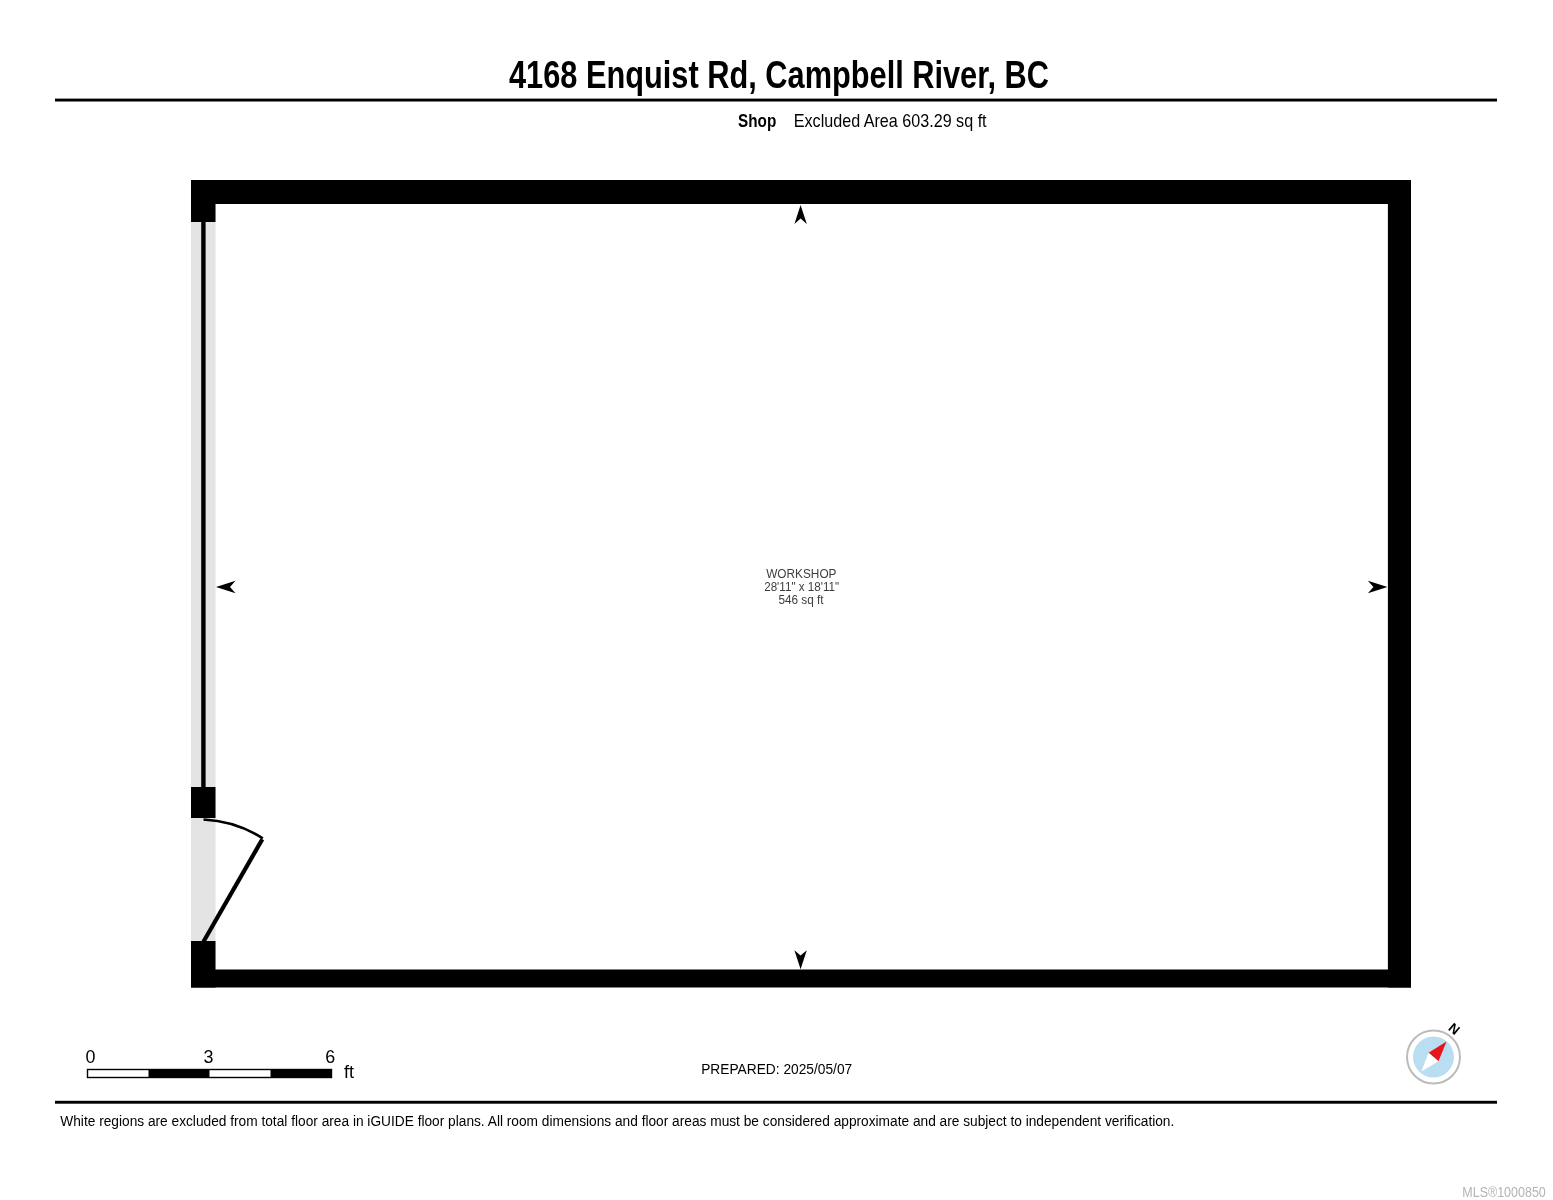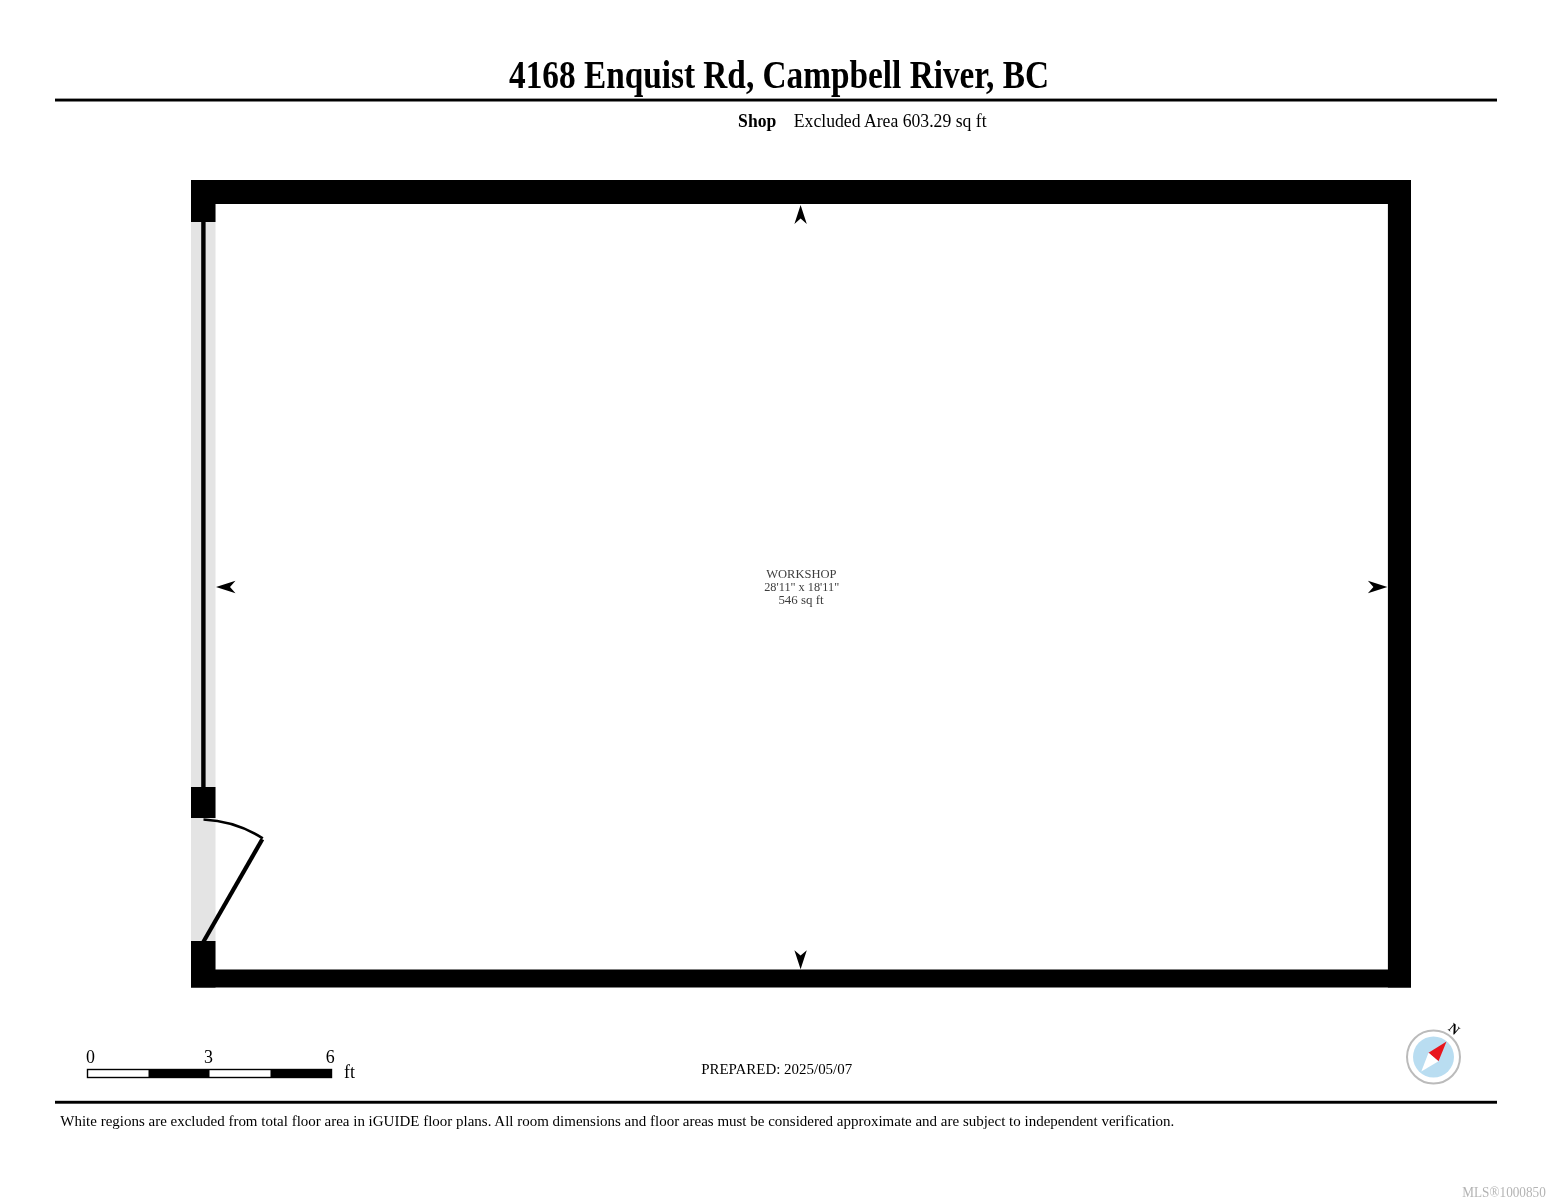--- a/index.html
+++ b/index.html
@@ -1,17 +1,17 @@
 <!DOCTYPE html>
 <html><head>
 <meta charset="utf-8">
 <style>
   html,body{margin:0;padding:0;background:#ffffff;}
   .page{position:relative;width:1553px;height:1200px;background:#ffffff;overflow:hidden;
-        font-family:Liberation Serif, serif;}
+        font-family:Liberation Sans, sans-serif;}
   svg{position:absolute;left:0;top:0;}
 </style>
 </head>
 <body>
 <div class="page">
 <svg width="1553" height="1200" viewBox="0 0 1553 1200">
 
   <text x="509" y="87.9" font-size="39.6" font-weight="bold" fill="#000000" textLength="540" lengthAdjust="spacingAndGlyphs">4168 Enquist Rd, Campbell River, BC</text>
   <rect x="55" y="98.6" width="1442" height="2.9" fill="#000000"></rect>
 

